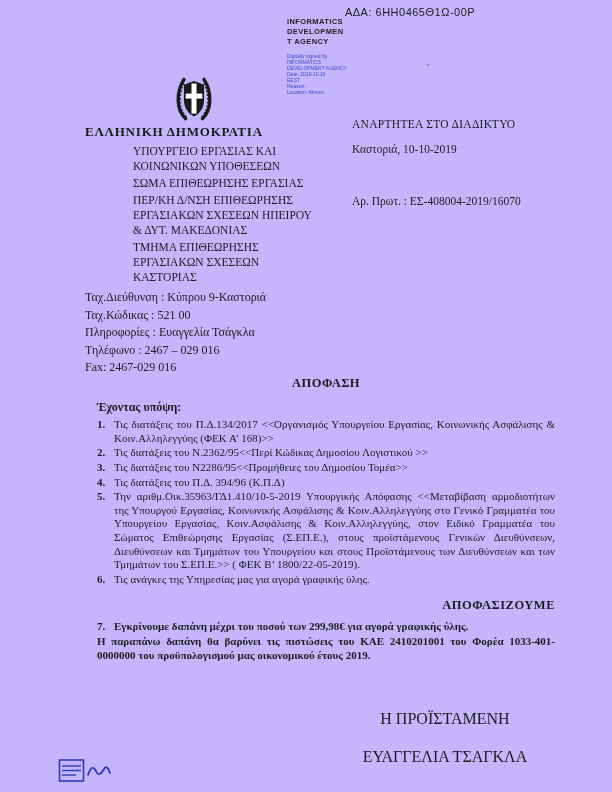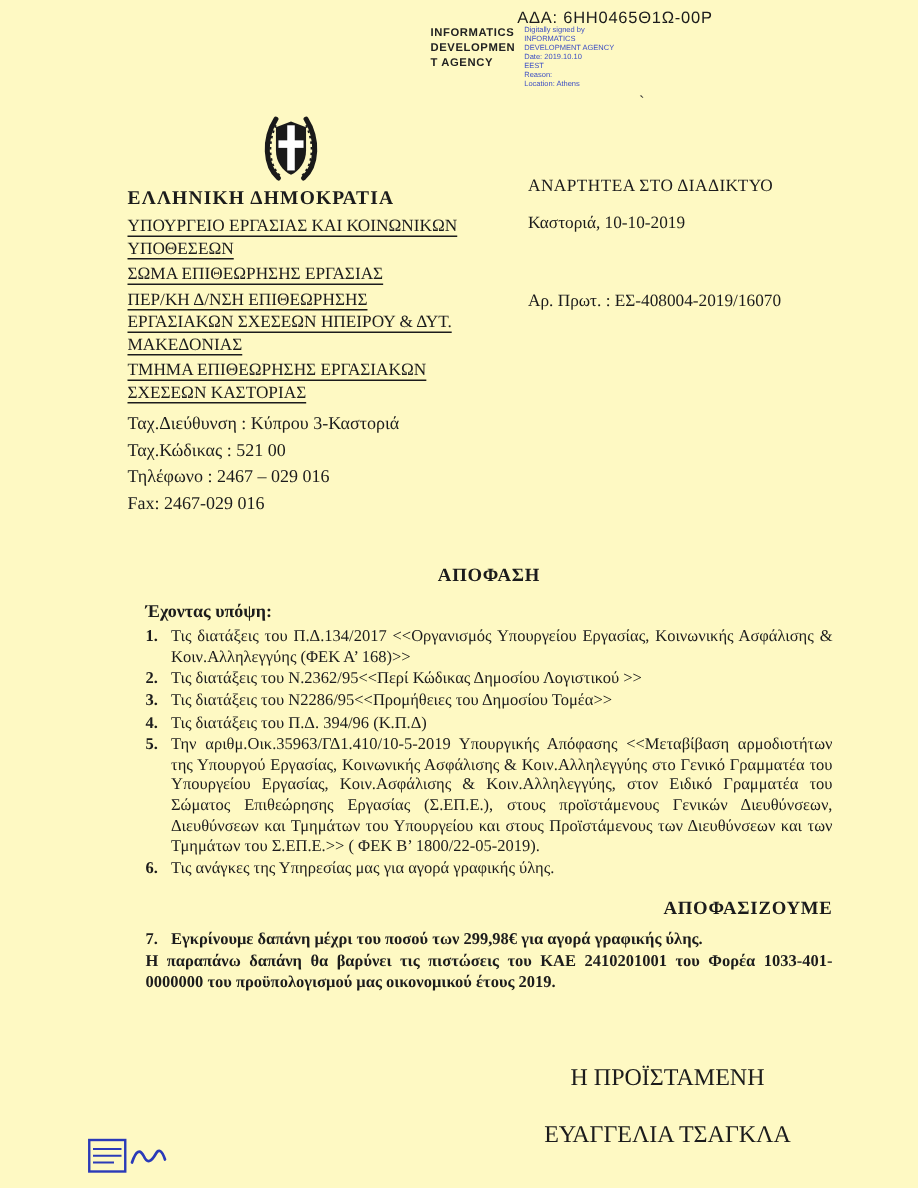--- a/index.html
+++ b/index.html
@@ -1,39 +1,39 @@
 <!DOCTYPE html>
 <html><head>
 <meta charset="utf-8">
 <style>
   * { margin:0; padding:0; box-sizing:border-box; }
   html,body { background:#ffffff; }
   .page {
     position:relative; width:612px; height:792px; margin:0 auto;
-    background:#fef9c3; overflow:hidden;
+    background:#c4b5fd; overflow:hidden;
     font-family:"Liberation Serif","DejaVu Serif",serif; color:#1c1c1c;
   }
   .ada {
     position:absolute; top:6px; left:295px; width:230px; text-align:center;
     font-family:"Liberation Sans","DejaVu Sans",sans-serif; font-size:11px; letter-spacing:.5px;
   }
-  .stamp { position:absolute; top:17px; left:287px; display:flex; gap:6px; }
+  .stamp { position:absolute; top:17px; left:287px; display:flex; gap:6px;flex-direction:column; }
   .stamp-agency {
     font-family:"Liberation Sans","DejaVu Sans",sans-serif; font-size:7.5px; font-weight:bold;
     color:#222; line-height:1.35; letter-spacing:.4px;
   }
   .stamp-sig {
     font-family:"Liberation Sans","DejaVu Sans",sans-serif; font-size:5px;
     color:#3d4fc4; line-height:1.2;
   }
   .stray { position:absolute; top:62px; left:426px; font-size:11px; color:#333; }
   .emblem { position:absolute; top:76px; left:172px; width:44px; height:46px; }
   .letterhead { position:absolute; top:124px; left:85px; width:230px; font-size:11.5px; }
   .republic { font-weight:bold; font-size:13px; letter-spacing:.8px; margin-bottom:4px; }
-  .org { text-decoration:underline; text-underline-offset:2.5px; line-height:15px; margin-bottom:2px; }
+  .org { text-underline-offset:2.5px; line-height:15px; margin-bottom:2px;margin-left:48px; }
   .contact { margin-top:4px; font-size:12px; line-height:17.5px; }
   .subject { margin-top:4px; font-weight:bold; font-size:12px; }
   .meta { position:absolute; top:118px; left:352px; width:212px; font-size:11.5px; }
   .meta-publish { letter-spacing:.3px; }
   .meta-date { margin-top:13px;font-family:Liberation Serif, serif; }
   .meta-protocol { margin-top:40px; }
   .docbody { position:absolute; top:376px; left:85px; width:458px; font-size:11px;margin-left:12px; }
   .title { text-align:center; font-weight:bold; font-size:12.5px; margin-bottom:9px; letter-spacing:.5px; }
   .having { font-weight:bold; font-size:12px; margin-bottom:3px; }
   .item { display:flex; line-height:1.24; margin-bottom:1px; }
@@ -82,22 +82,23 @@
     <rect x="30" y="42" width="40" height="12" fill="#ffffff"></rect>
   </svg>
 
   <div class="letterhead">
     <div class="republic">ΕΛΛΗΝΙΚΗ ΔΗΜΟΚΡΑΤΙΑ</div>
     <div class="org">ΥΠΟΥΡΓΕΙΟ ΕΡΓΑΣΙΑΣ ΚΑΙ ΚΟΙΝΩΝΙΚΩΝ ΥΠΟΘΕΣΕΩΝ</div>
     <div class="org">ΣΩΜΑ ΕΠΙΘΕΩΡΗΣΗΣ ΕΡΓΑΣΙΑΣ</div>
     <div class="org">ΠΕΡ/ΚΗ Δ/ΝΣΗ ΕΠΙΘΕΩΡΗΣΗΣ ΕΡΓΑΣΙΑΚΩΝ ΣΧΕΣΕΩΝ ΗΠΕΙΡΟΥ &amp; ΔΥΤ. ΜΑΚΕΔΟΝΙΑΣ</div>
     <div class="org">ΤΜΗΜΑ ΕΠΙΘΕΩΡΗΣΗΣ ΕΡΓΑΣΙΑΚΩΝ ΣΧΕΣΕΩΝ  ΚΑΣΤΟΡΙΑΣ</div>
     <div class="contact">
-      <div>Ταχ.Διεύθυνση : Κύπρου 3-Καστοριά</div>
+      <div>Ταχ.Διεύθυνση : Κύπρου 9-Καστοριά</div>
       <div>Ταχ.Κώδικας : 521 00</div>
+      <div>Πληροφορίες : Ευαγγελία Τσάγκλα</div>
       <div>Τηλέφωνο   : 2467 – 029 016</div>
       <div>Fax: 2467-029 016</div>
     </div>
   </div>
 
   <div class="meta">
     <div class="meta-publish">ΑΝΑΡΤΗΤΕΑ ΣΤΟ ΔΙΑΔΙΚΤΥΟ</div>
     <div class="meta-date">Καστοριά, 10-10-2019</div>
     <div class="meta-protocol">Αρ. Πρωτ. : ΕΣ-408004-2019/16070</div>
   </div>

